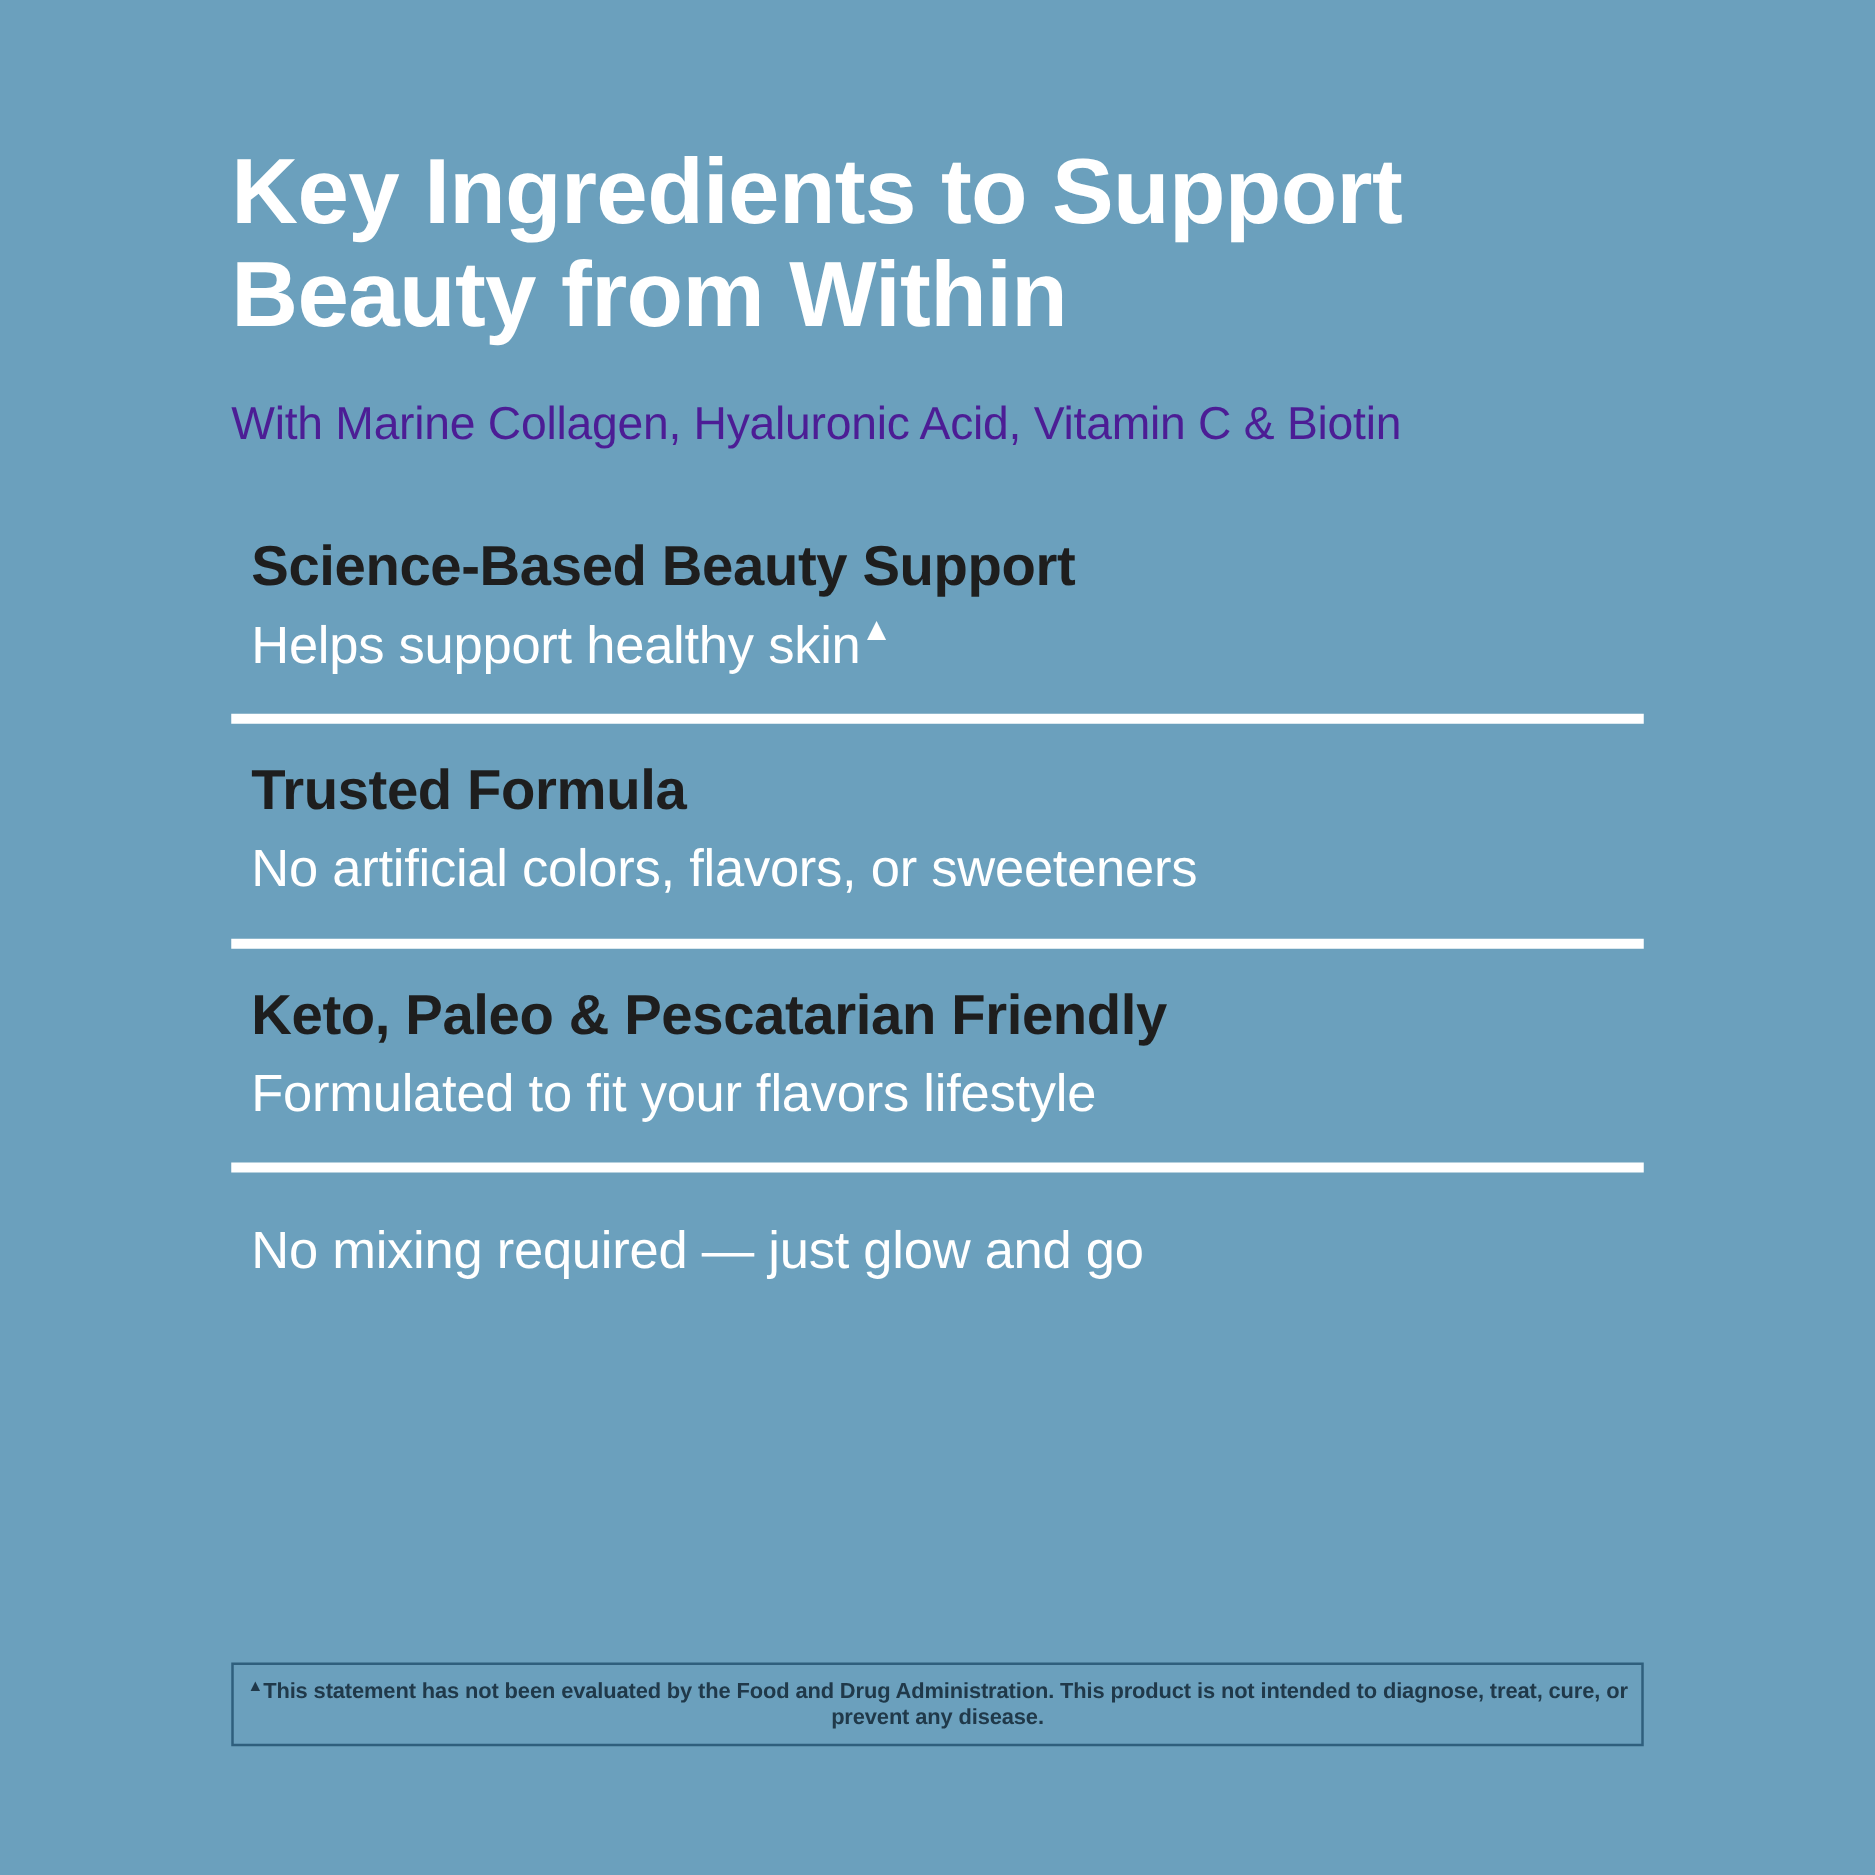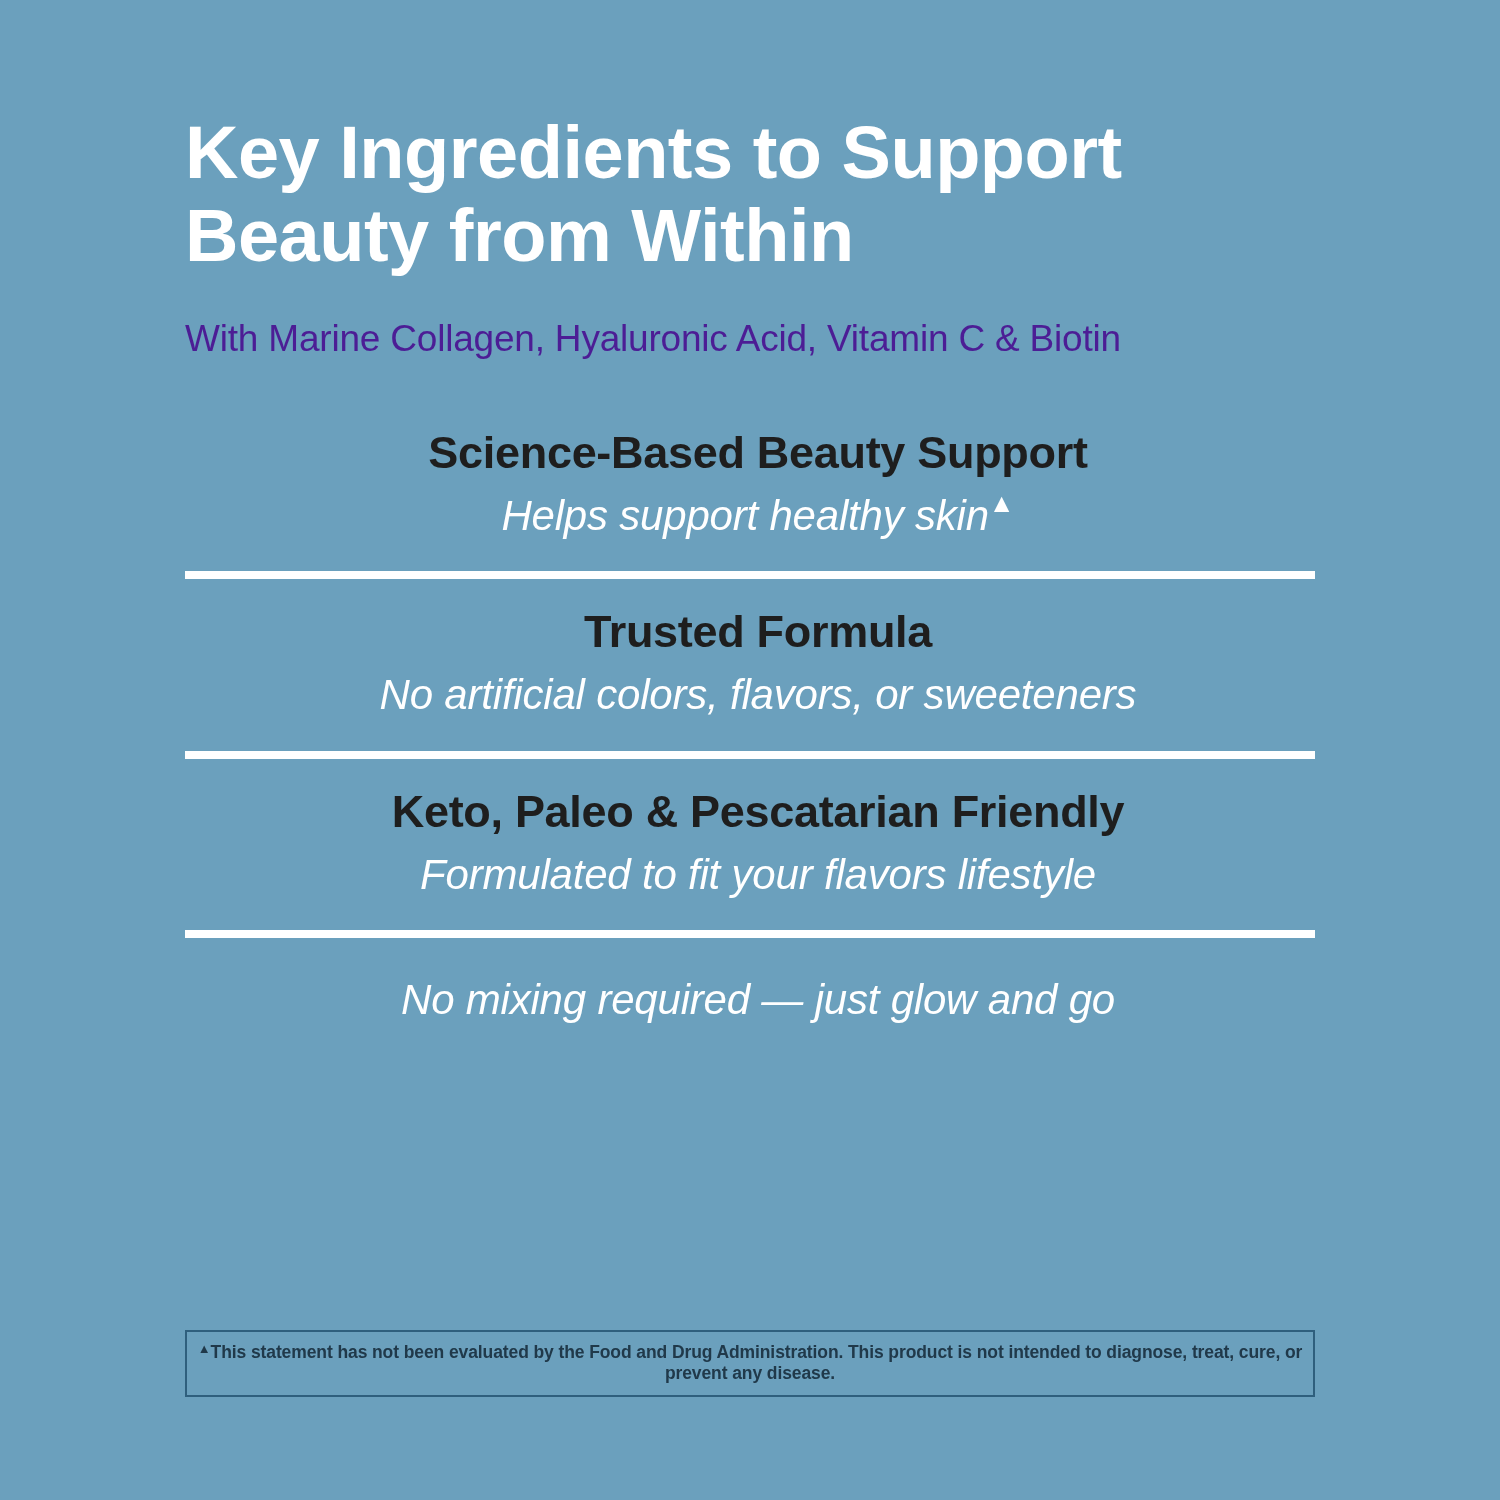--- a/index.html
+++ b/index.html
@@ -43,21 +43,20 @@
     letter-spacing: -0.2px;
     max-width: 1060px;
   }
 
   .features {
     margin-top: 62px;
   }
 
   .feature {
     padding: 0 0 0 16px;
-    text-align: center;
   }
 
   .feature + .feature {
     border-top: 8px solid #ffffff;
   }
 
   .feature-inner {
     padding: 26px 0 30px 0;
   }
 
@@ -75,21 +74,20 @@
   }
 
   .feature-desc {
     margin: 0;
     padding-top: 8px;
     font-size: 42px;
     font-weight: normal;
     line-height: 1.2;
     color: #ffffff;
     letter-spacing: -0.2px;
-    font-style: italic;
   }
 
   .feature-desc .dagger {
     font-size: 26px;
     vertical-align: 18px;
     letter-spacing: 0;
   }
 
   .disclaimer {
     position: absolute;

